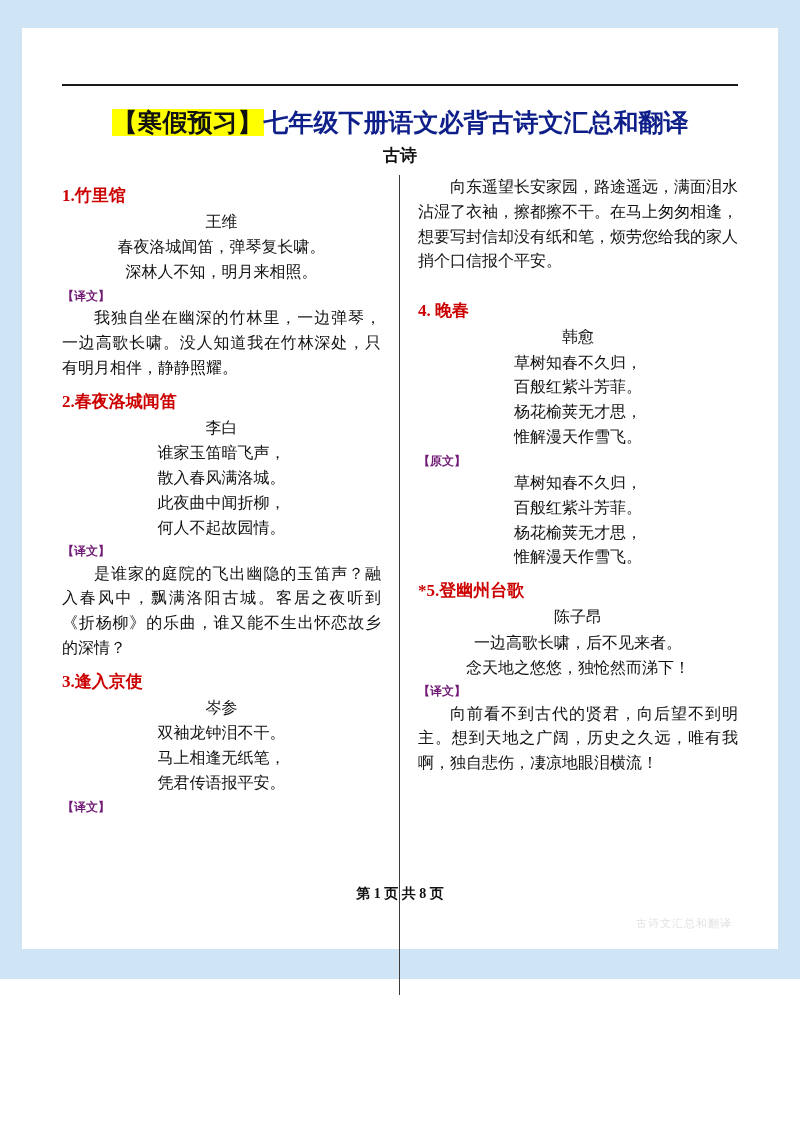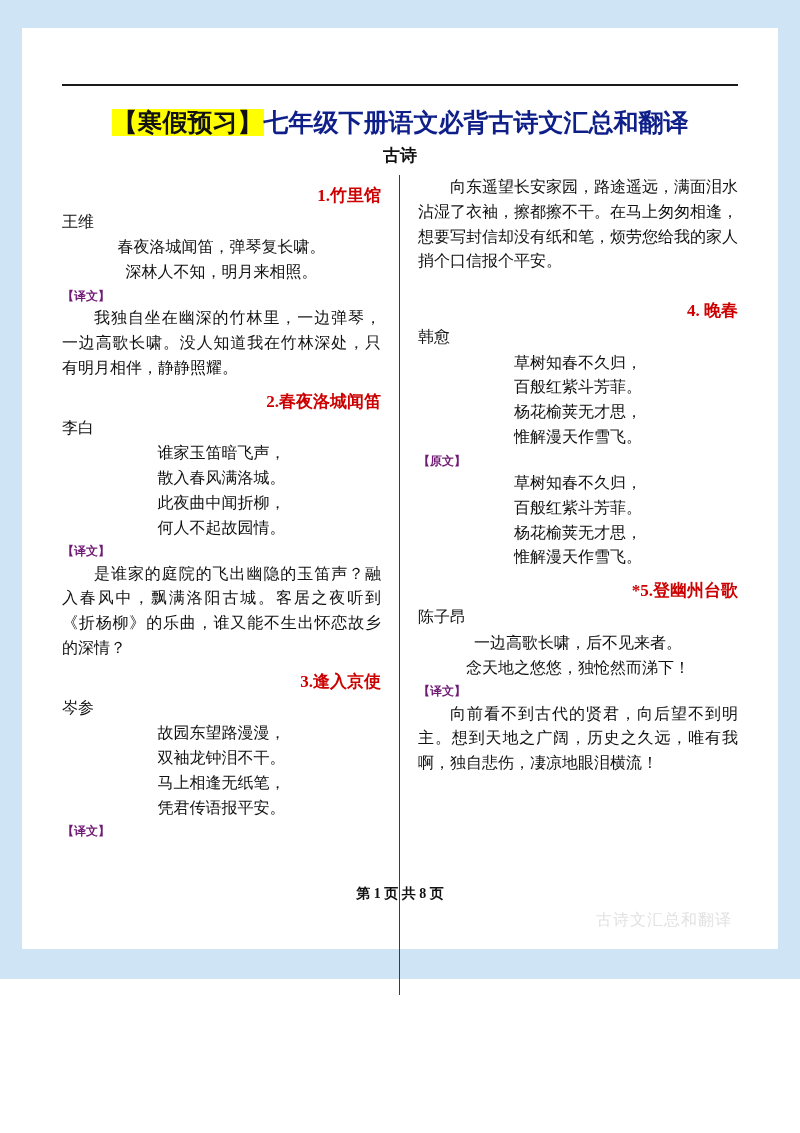--- a/index.html
+++ b/index.html
@@ -67,29 +67,29 @@
     padding-right: 18px;
     border-right: 1px solid #3b3b3b;
   }
   .col-right {
     padding-left: 18px;
   }
   .poem {
     margin-bottom: 4px;
   }
   .poem-title {
-    text-align: right;
+    text-align: left;
     font-size: 17px;
     font-weight: bold;
     color: #cc0000;
     margin: 10px 0 4px 0;
     line-height: 1.3;
   }
   .poem-author {
-    text-align: left;
+    text-align: center;
     font-size: 16px;
     color: #111111;
     margin-bottom: 2px;
     line-height: 1.4;
   }
   .poem-line {
     text-align: center;
     font-size: 16px;
     color: #111111;
     line-height: 1.55;
@@ -115,21 +115,21 @@
     bottom: 46px;
     text-align: center;
     font-size: 14px;
     font-weight: bold;
     color: #111111;
   }
   .watermark {
     position: absolute;
     right: 46px;
     bottom: 18px;
-    font-size: 16px;
+    font-size: 11px;
     color: #e2e2e2;
     letter-spacing: 1px;
     font-family: Liberation Serif, serif;
   }
 </style>
 </head>
 <body>
 
 <div class="page-frame">
   <div class="paper">
@@ -162,21 +162,20 @@
           <div class="poem-line">散入春风满洛城。</div>
           <div class="poem-line">此夜曲中闻折柳，</div>
           <div class="poem-line">何人不起故园情。</div>
           <div class="section-label">【译文】</div>
           <div class="para">是谁家的庭院的飞出幽隐的玉笛声？融入春风中，飘满洛阳古城。客居之夜听到《折杨柳》的乐曲，谁又能不生出怀恋故乡的深情？</div>
         </div>
 
         <div class="poem">
           <div class="poem-title">3.逢入京使</div>
           <div class="poem-author">岑参</div>
-          <div class="poem-line">故园东望路漫漫，</div>
           <div class="poem-line">双袖龙钟泪不干。</div>
           <div class="poem-line">马上相逢无纸笔，</div>
           <div class="poem-line">凭君传语报平安。</div>
           <div class="section-label">【译文】</div>
         </div>
 
       </div>
 
       <div class="col col-right">
 

